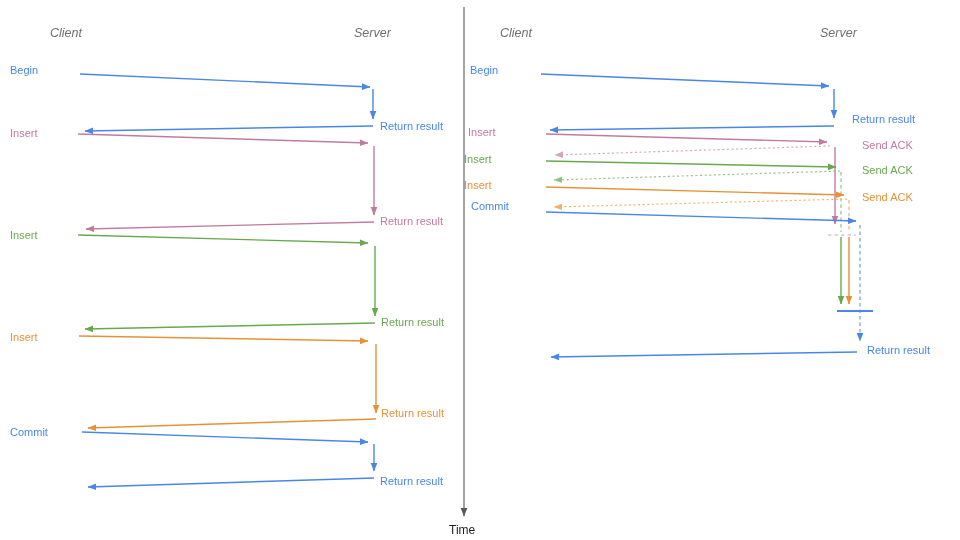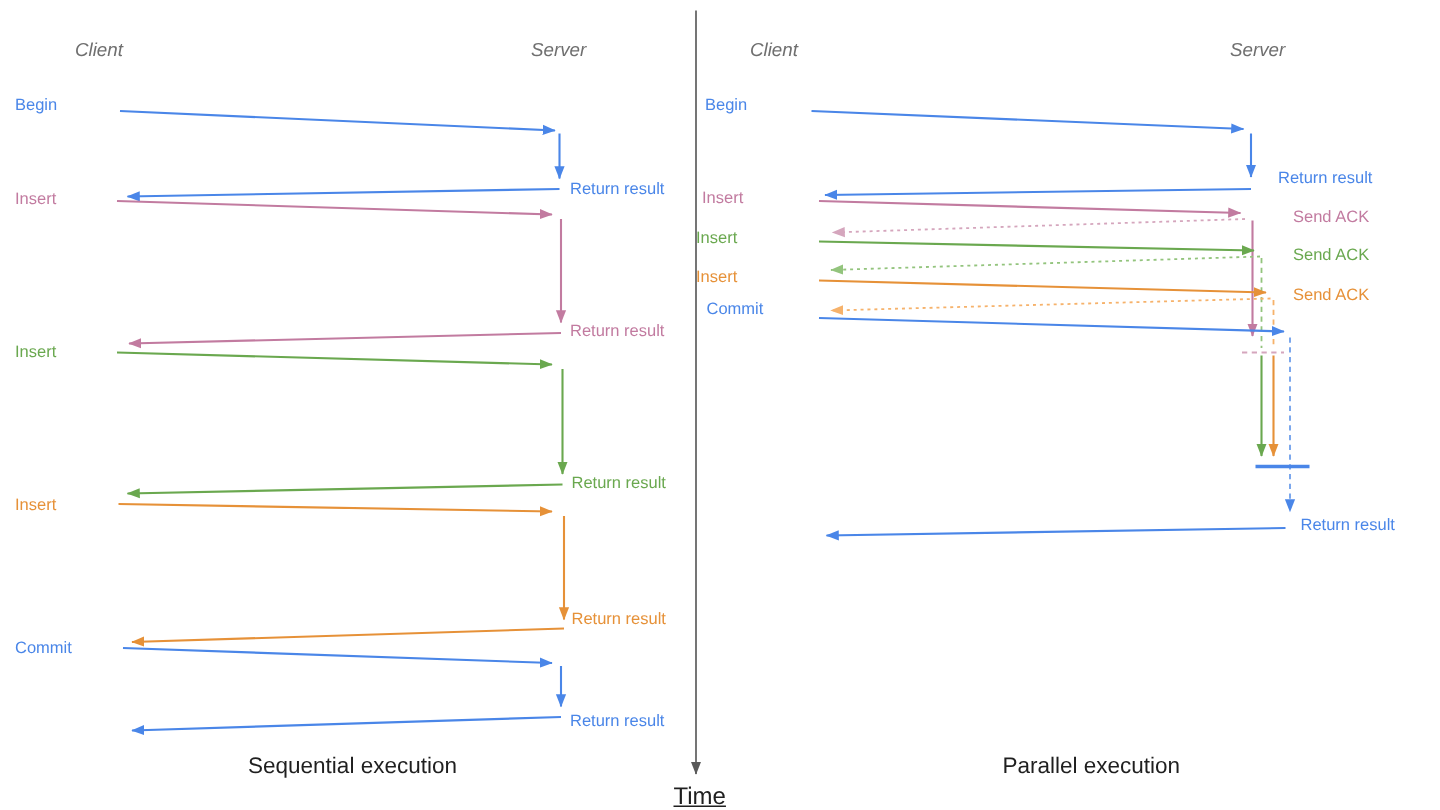--- a/index.html
+++ b/index.html
@@ -5,21 +5,21 @@
   html,body{margin:0;padding:0;background:#ffffff;}
   #stage{
     position:relative;width:960px;height:540px;overflow:hidden;
     background:#ffffff;font-family:"Liberation Sans",sans-serif;
   }
   #stage svg{position:absolute;left:0;top:0;}
   .lbl{position:absolute;font-size:11px;line-height:12px;white-space:nowrap;}
   .ralign{}
   .hdr{position:absolute;font-size:12.5px;font-style:italic;color:#6f6f6f;white-space:nowrap;}
   .ttl{position:absolute;font-size:15px;color:#1f1f1f;text-align:center;white-space:nowrap;}
-  .time{position:absolute;font-size:16px;color:#1f1f1f;white-space:nowrap;text-decoration:underline;}
+  .time{position:absolute;font-size:12px;color:#1f1f1f;white-space:nowrap;}
   .c-blue{color:var(--blue,#4a86e8);}
   .c-pink{color:var(--pink,#c27ba0);}
   .c-green{color:var(--green,#6aa84f);}
   .c-orange{color:var(--orange,#e69138);}
   line{fill:none;stroke-width:1.4;}
   .s-blue{stroke:var(--blue,#4a86e8);}
   .s-blueL{stroke:var(--blue_light,#6d9eeb);}
   .s-pink{stroke:var(--pink,#c27ba0);}
   .s-pinkL{stroke:var(--pink_light,#d5a6bd);}
   .s-green{stroke:var(--green,#6aa84f);}
@@ -126,21 +126,20 @@
 
   <div class="lbl ralign c-green" style="left:10px;width:64px;top:229px;">Insert</div>
   <div class="lbl c-green" style="left:381px;top:316px;">Return result</div>
 
   <div class="lbl ralign c-orange" style="left:10px;width:64px;top:331px;">Insert</div>
   <div class="lbl c-orange" style="left:381px;top:407px;">Return result</div>
 
   <div class="lbl ralign c-blue" style="left:10px;width:64px;top:426px;">Commit</div>
   <div class="lbl c-blue" style="left:380px;top:475px;">Return result</div>
 
-  <div class="ttl" style="left:115px;width:240px;top:502px;">Sequential execution</div>
 
   <div class="time" style="left:449px;top:523px;">Time</div>
 
   <div class="hdr" style="left:500px;top:26px;">Client</div>
   <div class="hdr" style="left:820px;top:26px;">Server</div>
 
   <div class="lbl ralign c-blue" style="left:470px;width:65px;top:64px;">Begin</div>
   <div class="lbl c-blue" style="left:852px;top:113px;">Return result</div>
 
   <div class="lbl ralign c-pink" style="left:468px;width:64px;top:126px;">Insert</div>
@@ -148,15 +147,14 @@
 
   <div class="lbl ralign c-green" style="left:464px;width:64px;top:153px;">Insert</div>
   <div class="lbl c-green" style="left:862px;top:164px;">Send ACK</div>
 
   <div class="lbl ralign c-orange" style="left:464px;width:64px;top:179px;">Insert</div>
   <div class="lbl c-orange" style="left:862px;top:191px;">Send ACK</div>
 
   <div class="lbl ralign c-blue" style="left:471px;width:64px;top:200px;">Commit</div>
   <div class="lbl c-blue" style="left:867px;top:344px;">Return result</div>
 
-  <div class="ttl" style="left:610px;width:235px;top:502px;">Parallel execution</div>
 
 </div>
 
 </body></html>

